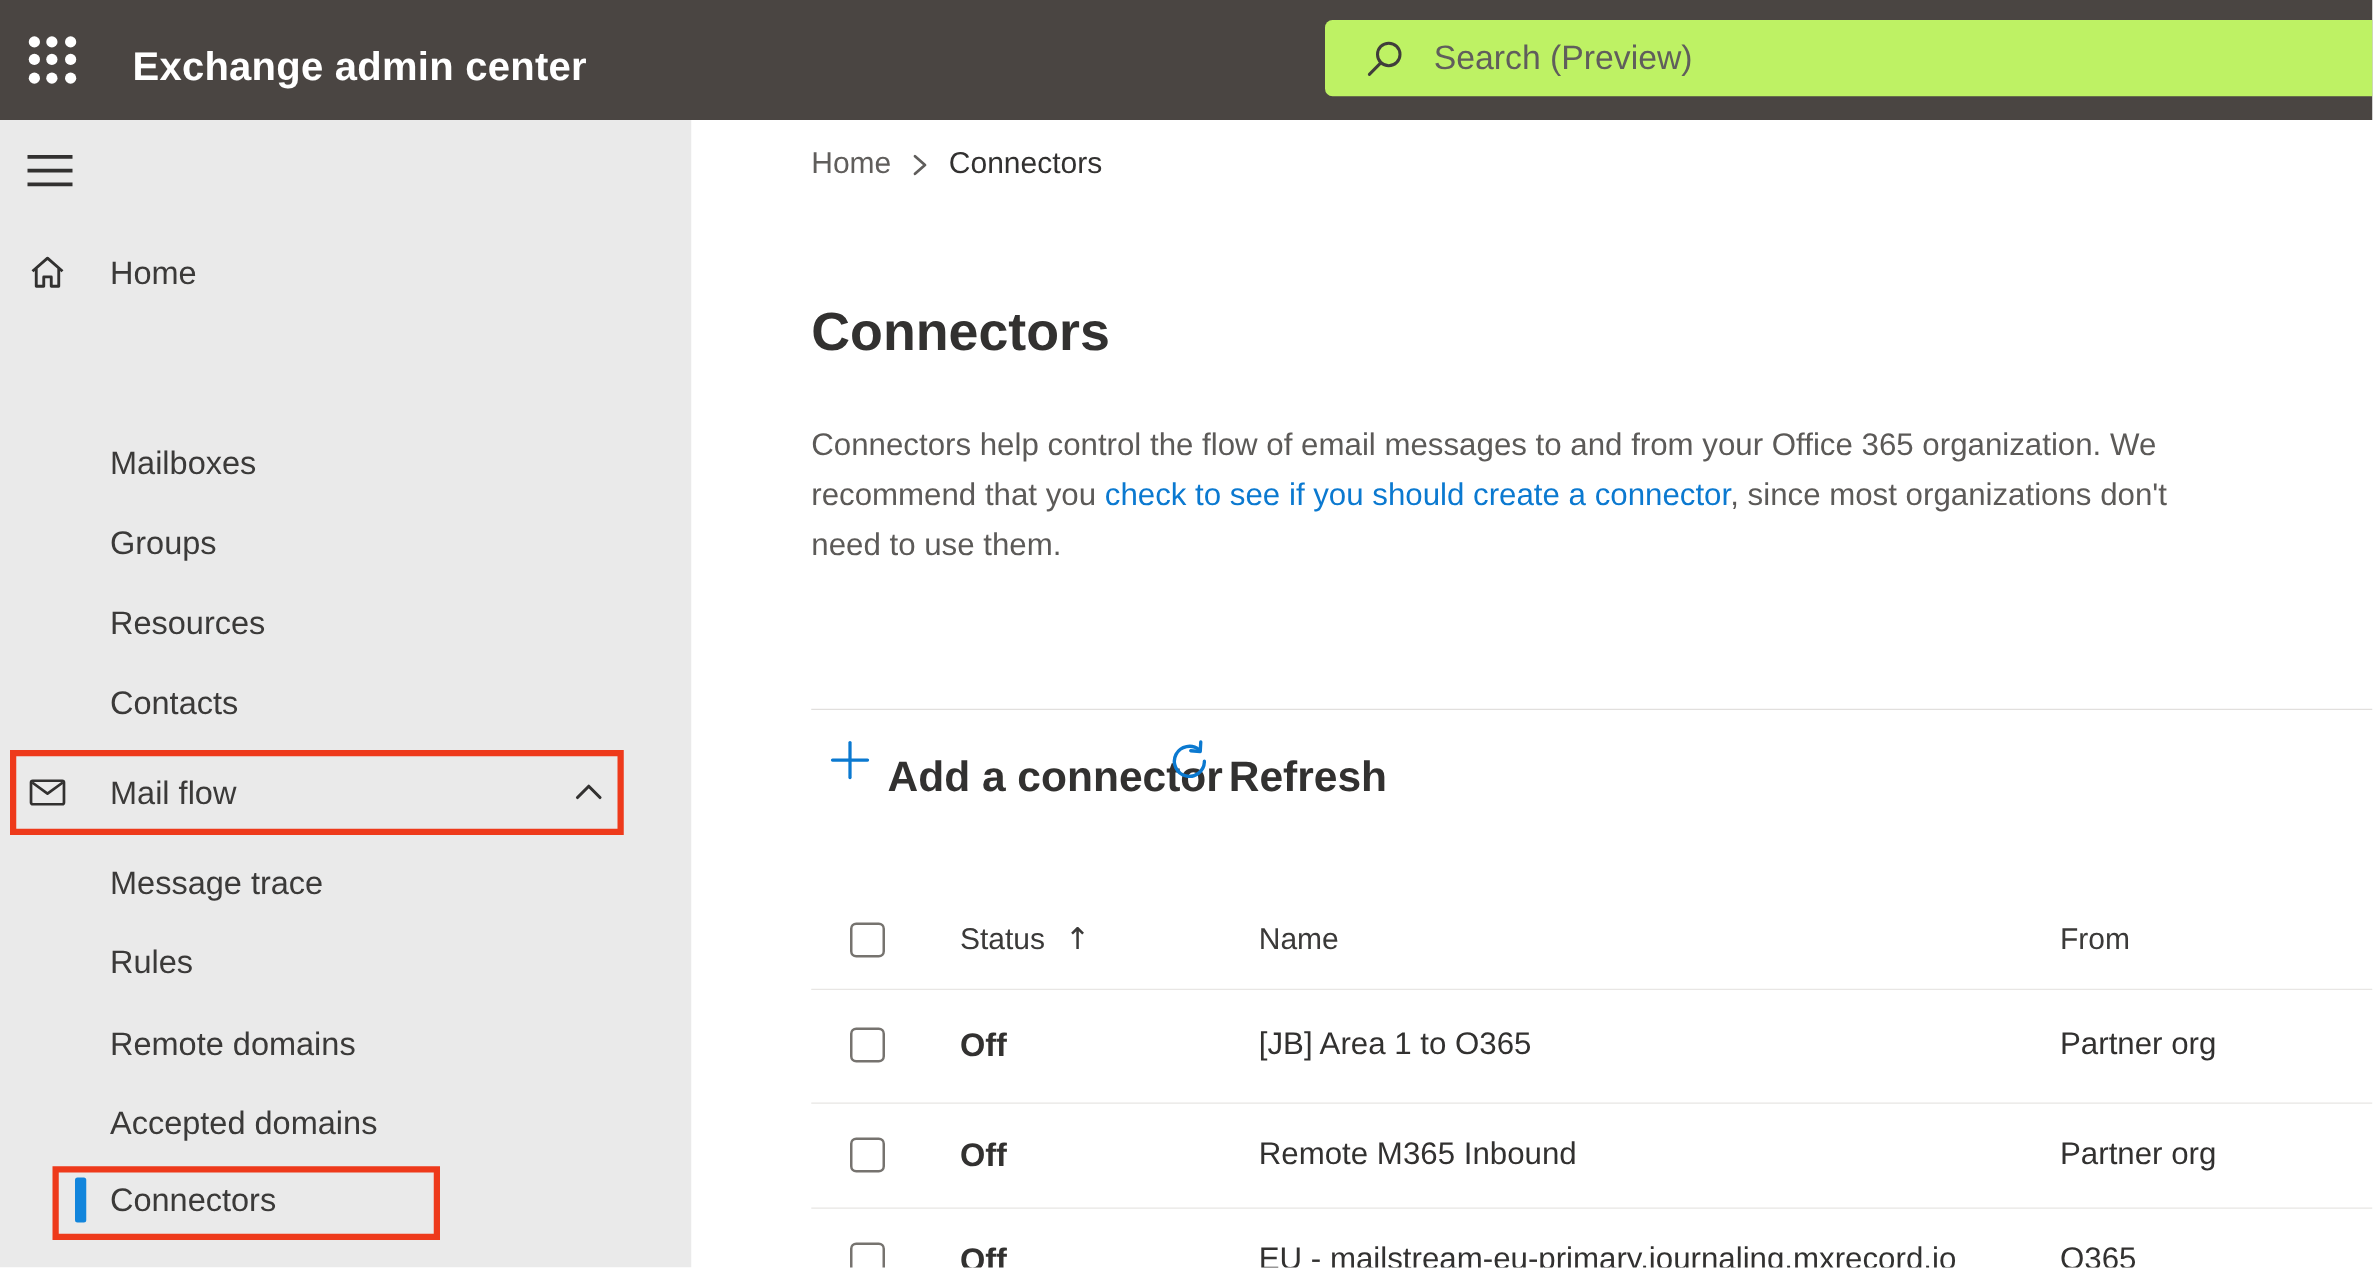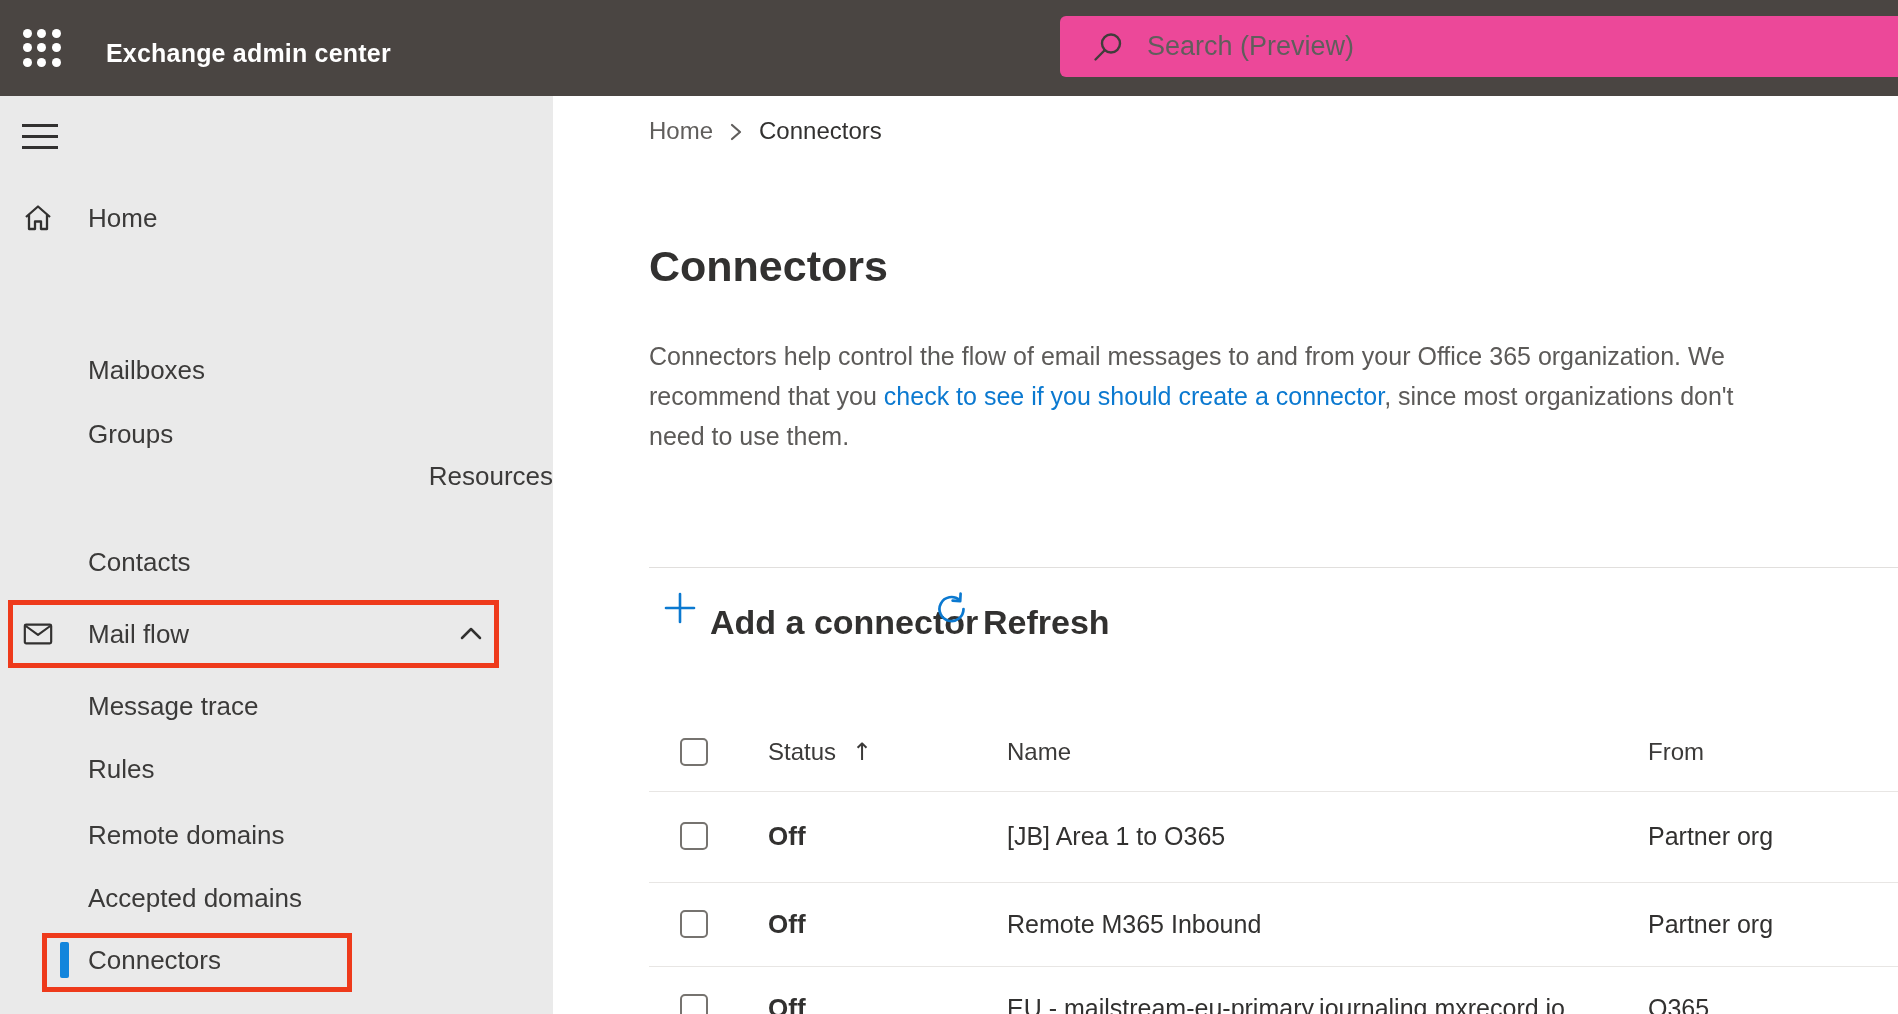--- a/index.html
+++ b/index.html
@@ -7,23 +7,23 @@
   body {
     font-family:"Liberation Sans","DejaVu Sans",sans-serif;
     background:#ffffff; position:relative; color:#323130;
   }
   
   .topbar { position:absolute; left:0; top:0; width:1898px; height:96px; background:#4a4542; z-index:30; }
   .waffle { position:absolute; left:20px; top:26px; width:44px; height:44px; display:grid;
             grid-template-columns:repeat(3,1fr); place-items:center; cursor:pointer; }
   .waffle i { width:9px; height:9px; border-radius:50%; background:#ffffff; }
   .app-title { position:absolute; left:106px; top:0; height:106px; display:flex; align-items:center;
-               color:#ffffff; font-size:25px; font-weight:700; letter-spacing:0.2px; }
+               color:#ffffff; font-size:32px; font-weight:700; letter-spacing:0.2px; }
   .searchbox { position:absolute; left:1060px; top:16px; width:838px; height:61px;
-               background:#ec4899; border-radius:6px 0 0 6px; display:flex; align-items:center; }
+               background:#bef264; border-radius:6px 0 0 6px; display:flex; align-items:center; }
   .search-glyph { margin-left:32px; flex:0 0 auto; }
   .searchbox input { flex:1; height:100%; border:none; outline:none; background:transparent;
                      font-family:inherit; font-size:27px; color:#323130; padding-left:23px; }
   .searchbox input::placeholder { color:#605e5c; opacity:1; }
   
   .sidebar { position:absolute; left:0; top:96px; width:553px; height:918px; background:#eaeaea; z-index:5; }
   .hamburger { position:absolute; left:22px; top:28px; width:36px; height:26px; cursor:pointer; }
   .hamburger i { display:block; height:3px; background:#323130; margin-bottom:8px; }
   .nav-item { position:absolute; left:0; width:553px; height:64px; display:flex; align-items:center;
               font-size:26px; color:#3b3a39; cursor:pointer; }
@@ -121,21 +121,21 @@
     <span class="nlabel">Home</span>
   </div>
 
 
   <div class="nav-item sub" style="top:242px;">
     <span class="nlabel">Mailboxes</span>
   </div>
   <div class="nav-item sub" style="top:306px;">
     <span class="nlabel">Groups</span>
   </div>
-  <div class="nav-item sub" style="top:348px;justify-content:flex-end;">
+  <div class="nav-item sub" style="top:370px;">
     <span class="nlabel">Resources</span>
   </div>
   <div class="nav-item sub" style="top:434px;">
     <span class="nlabel">Contacts</span>
   </div>
 
   <div class="nav-item" style="top:506px;">
     <span class="nicon">
       <svg width="34" height="28" viewBox="0 0 34 28" fill="none" stroke="#323130" stroke-width="2.3" stroke-linejoin="round">
         <rect x="3" y="4" width="28" height="20" rx="1.5"></rect>

